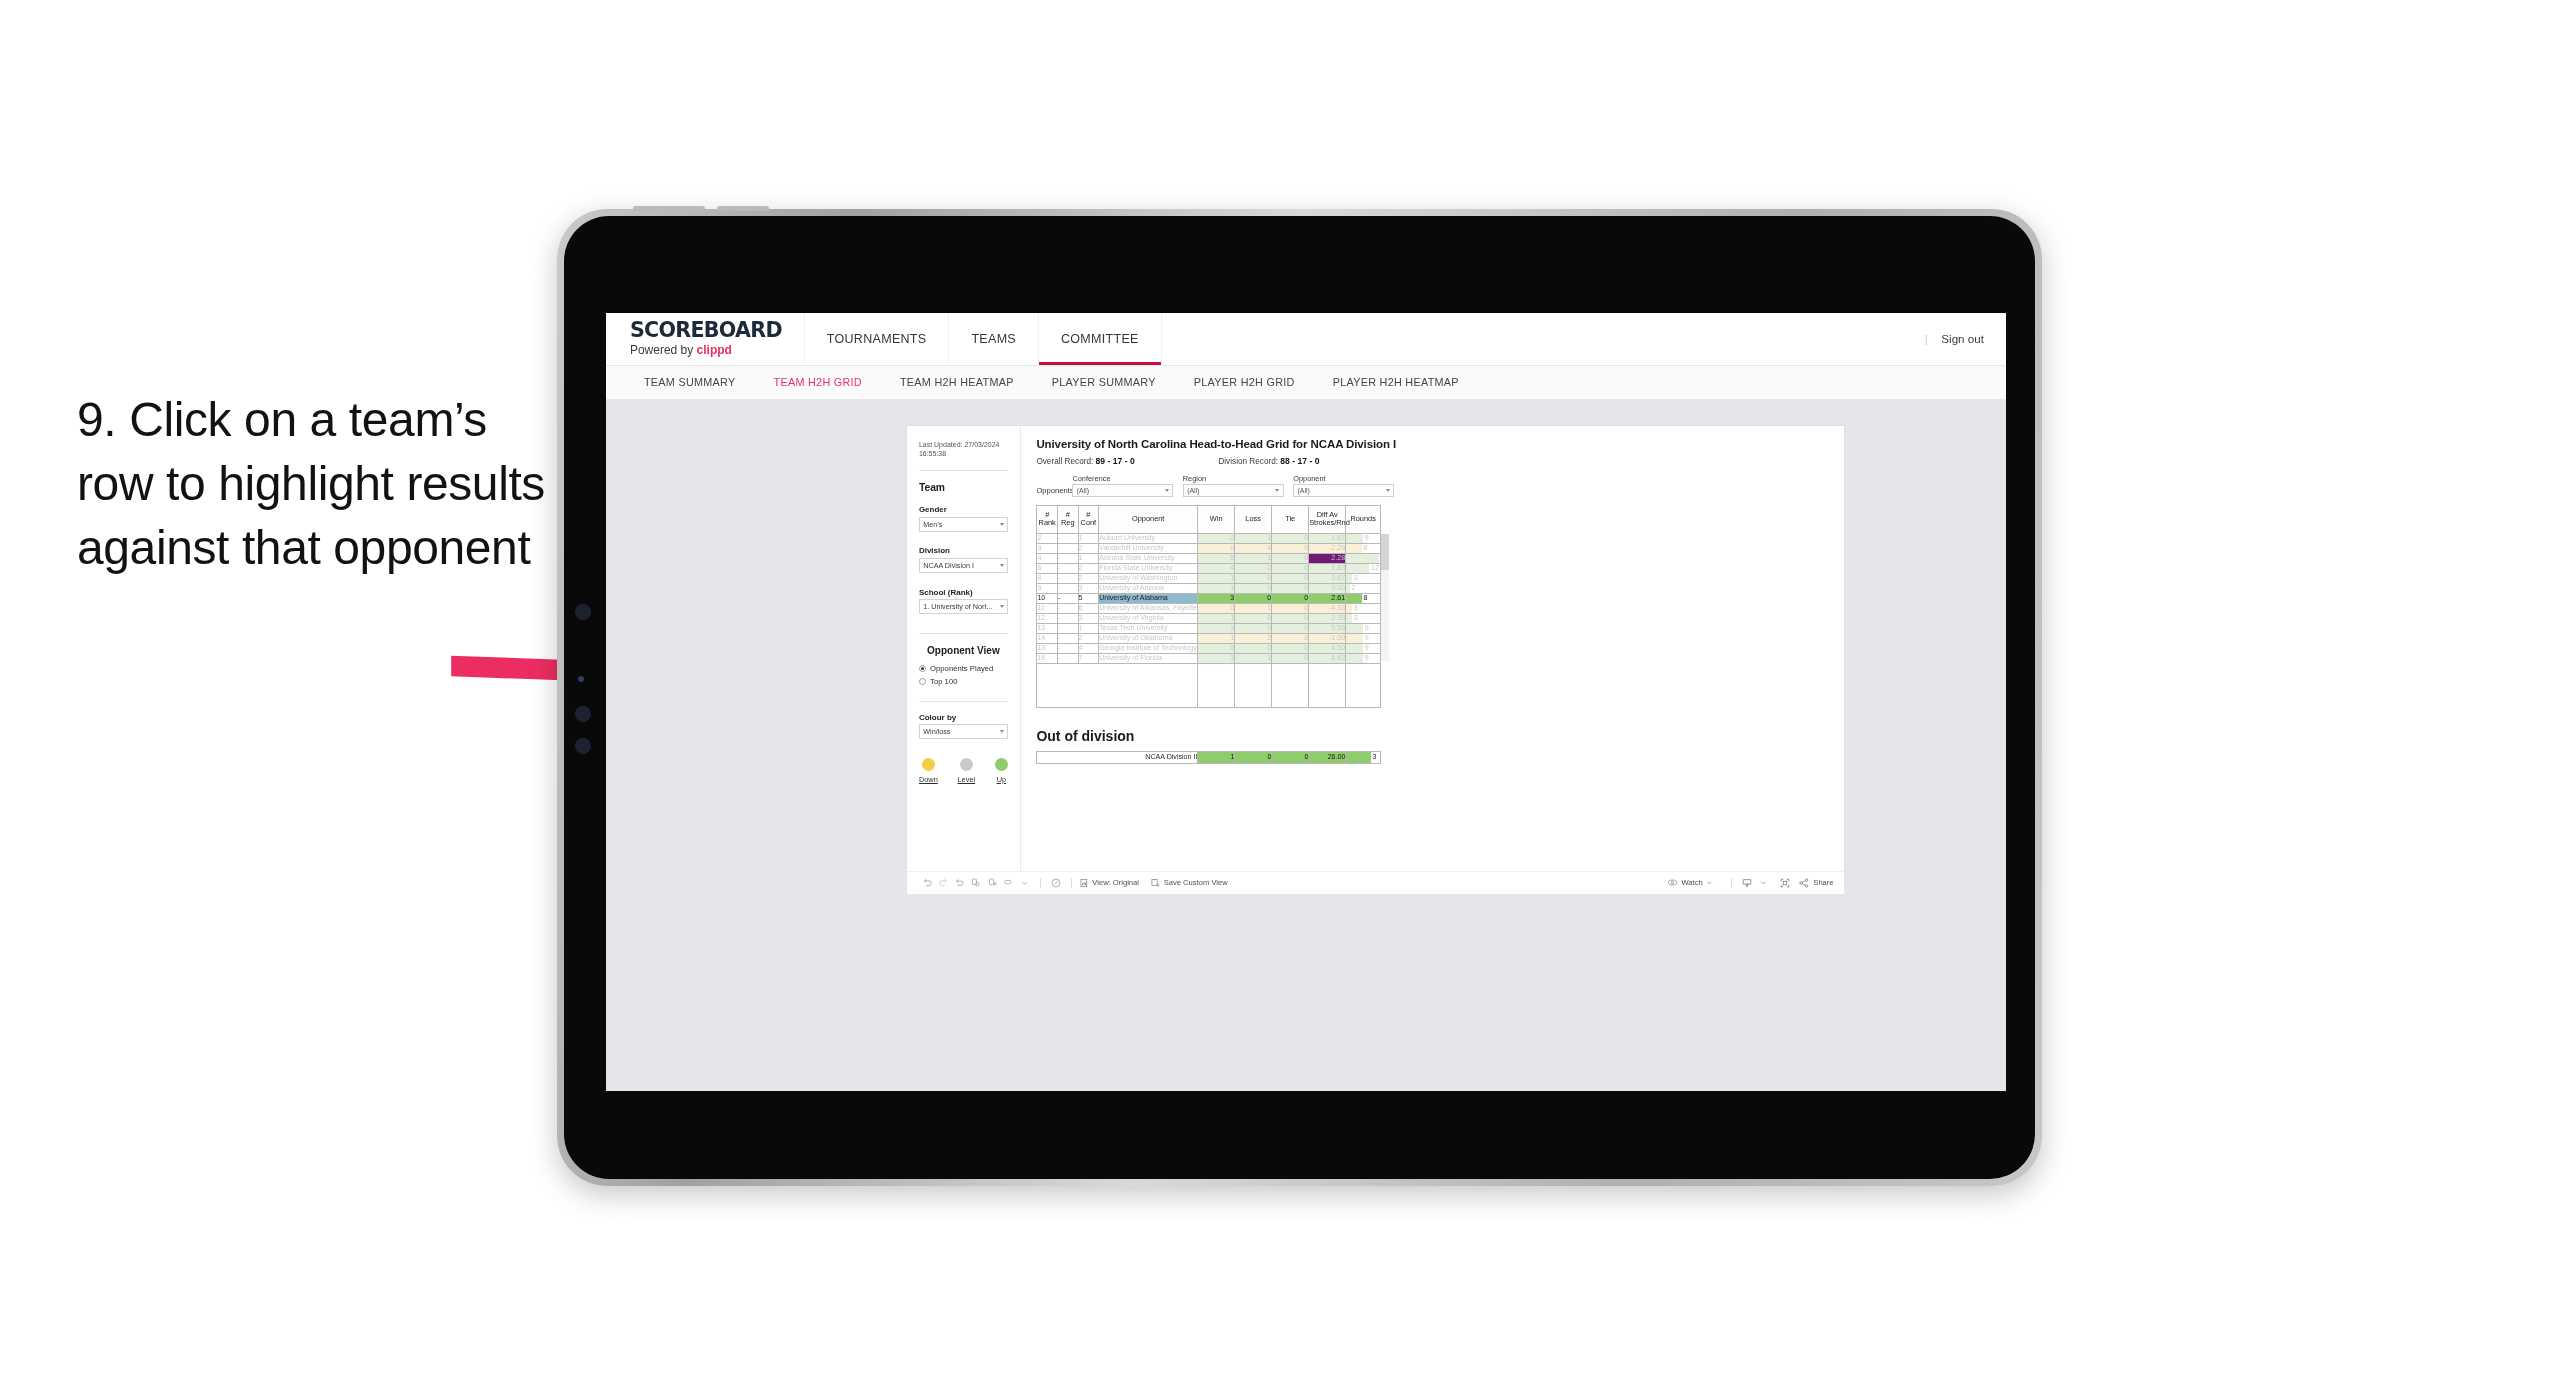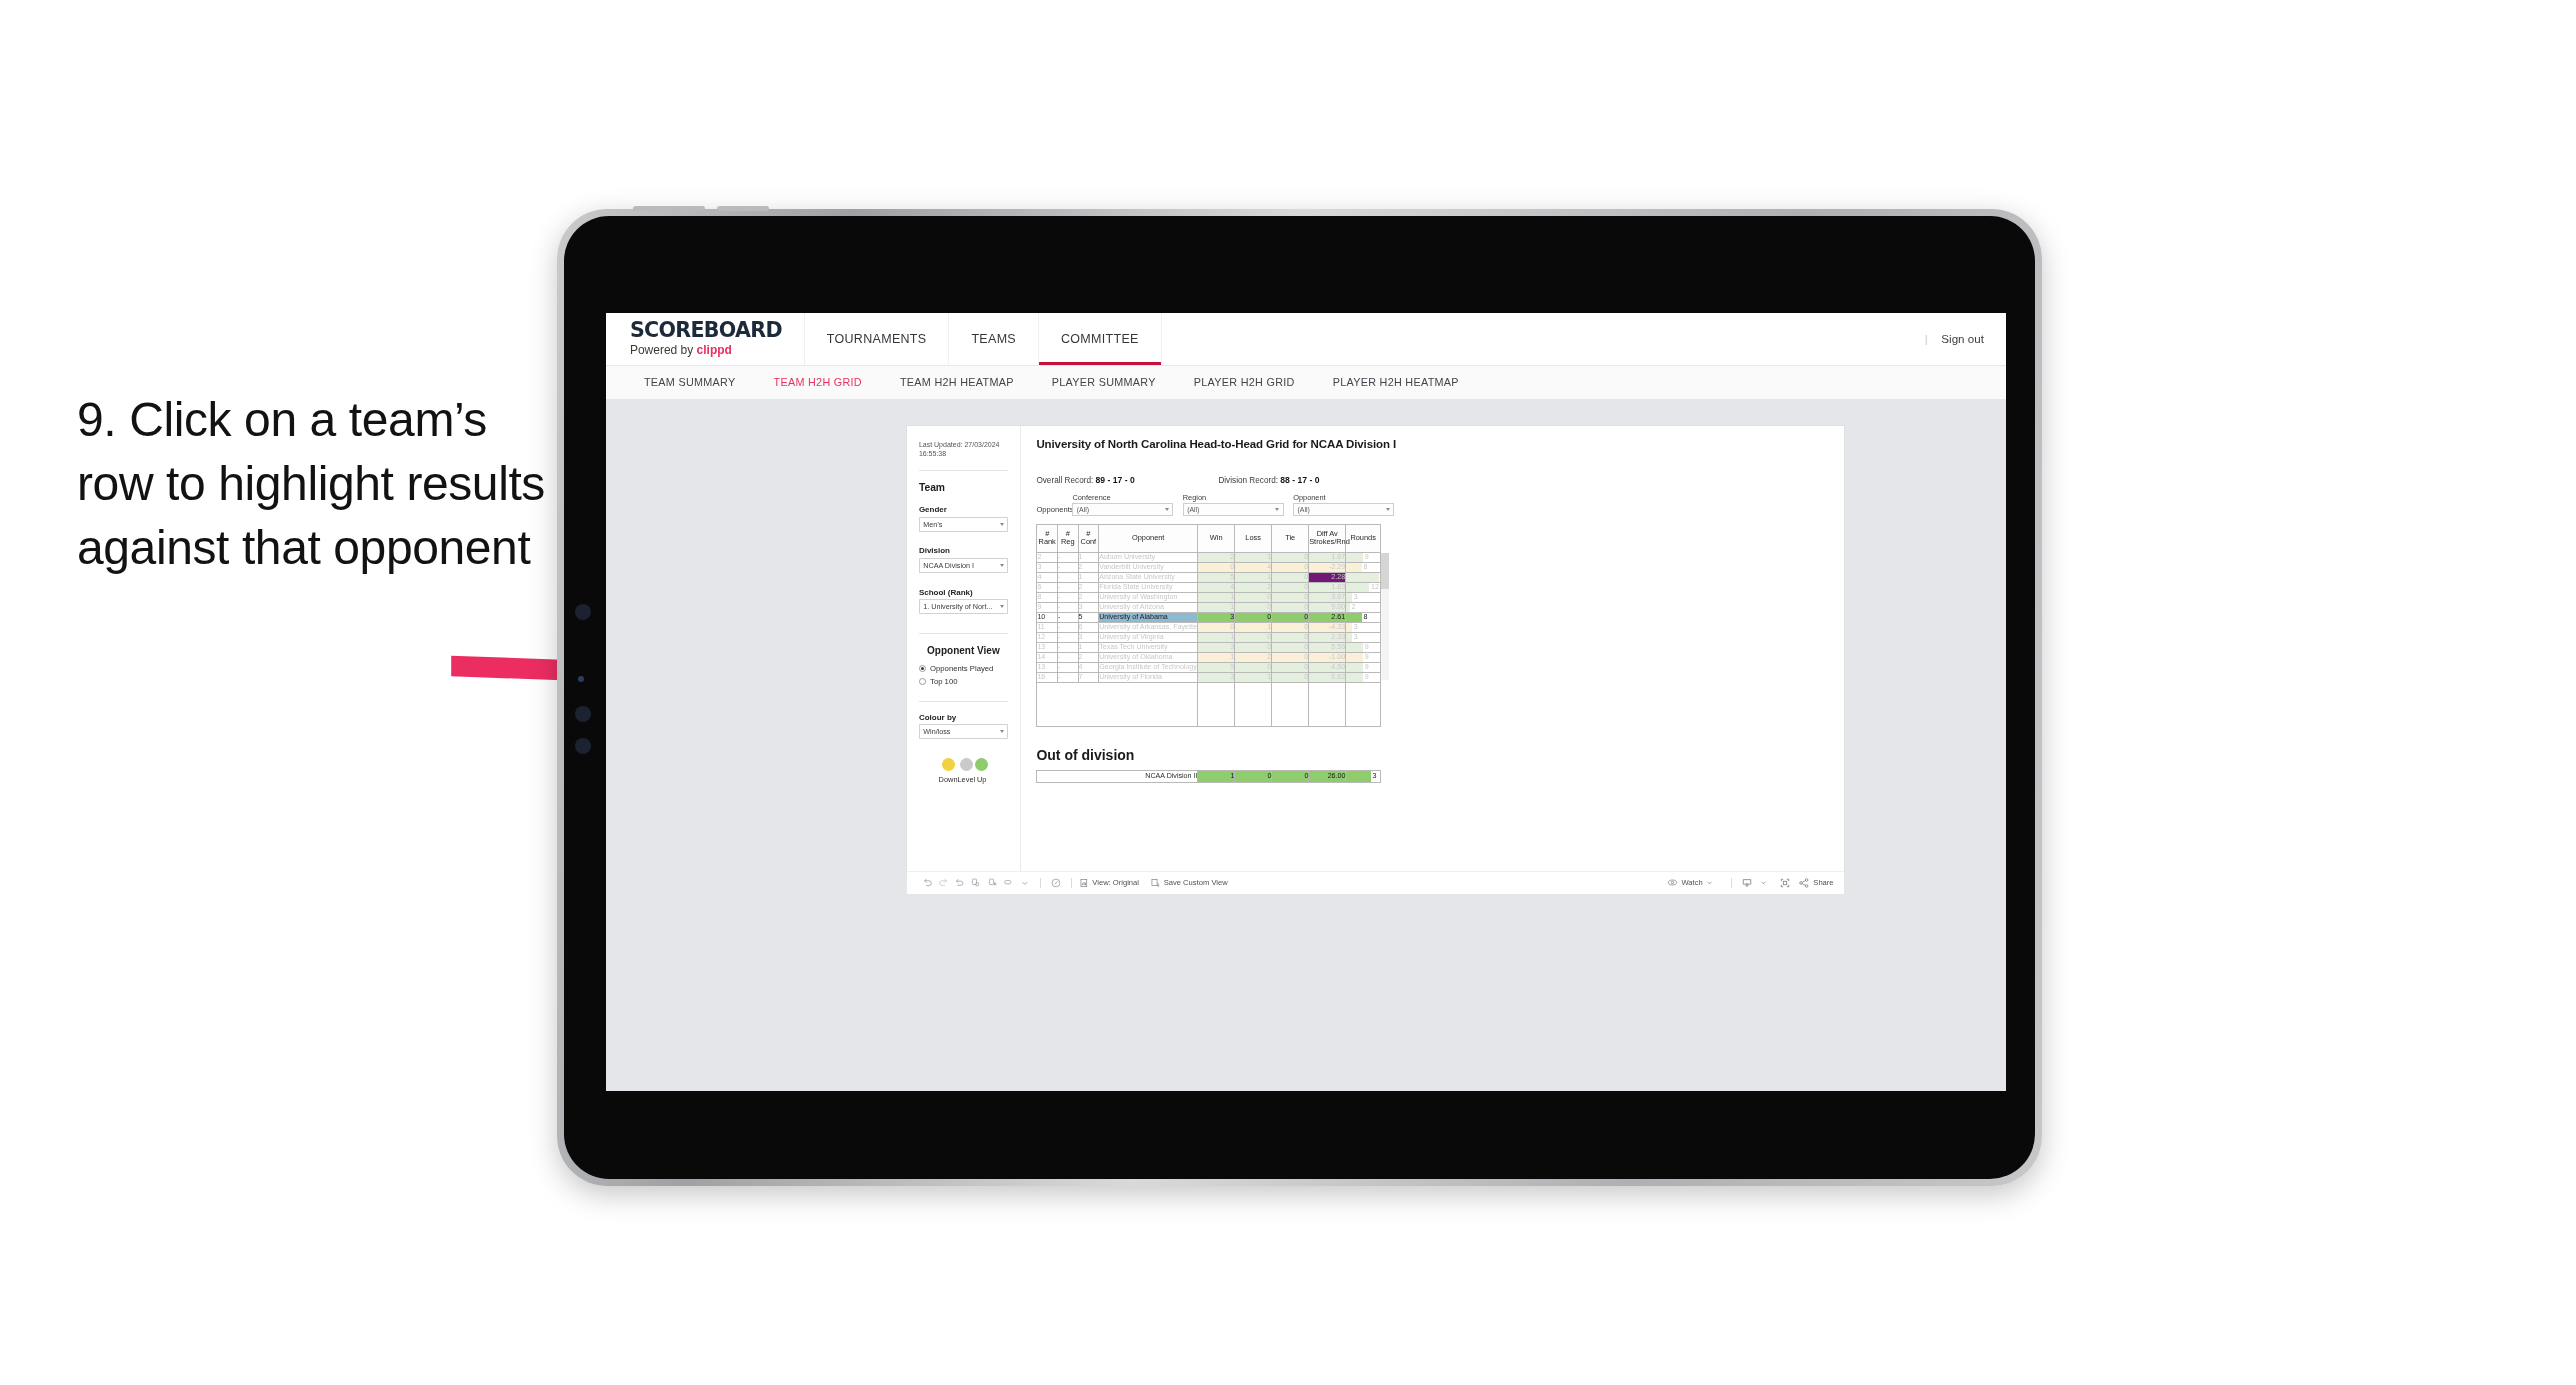--- a/index.html
+++ b/index.html
@@ -86,29 +86,29 @@
     display:flex;align-items:center;padding:0 3.4px;font-size:7.2px;color:#3a3a3a;
     justify-content:space-between;margin-bottom:14.6px;cursor:pointer;
   }
   .caret{width:0;height:0;border-left:2.6px solid transparent;border-right:2.6px solid transparent;
          border-top:3.4px solid #8b8b8b;}
   .radio-row{display:flex;align-items:center;gap:4.3px;margin-bottom:4.3px;font-size:7.7px;color:#2f2f2f;cursor:pointer;}
   .radio{width:6.9px;height:6.9px;border:0.9px solid #9a9a9a;border-radius:50%;background:#fff;
          display:flex;align-items:center;justify-content:center;box-sizing:border-box;}
   .radio.on::after{content:"";width:3.4px;height:3.4px;border-radius:50%;background:#3b3b3b;}
   .sec-title-center{text-align:center;font-size:10px;font-weight:bold;color:#1d1d1d;margin-bottom:7.7px;}
-  #legend{display:flex;justify-content:center;margin-top:19px;}
+  #legend{display:flex;justify-content:space-between;margin-top:19px;text-decoration:underline;}
   .leg{display:flex;flex-direction:column;align-items:center;gap:3.4px;}
   .dot{width:13px;height:13px;border-radius:50%;}
   .leg-label{font-size:7.4px;color:#2e2e2e;}
   
   #main{flex:1;padding:12px 15.5px 0 15.5px;box-sizing:border-box;position:relative;}
   #viz-title{font-size:11.5px;font-weight:bold;color:#1b1b1b;letter-spacing:-0.1px;}
   #records{display:flex;margin-top:6px;font-size:8.2px;color:#3b3b3b;}
-  #records .rec{margin-right:0;margin-top:19px;}
+  #records .rec{margin-right:0;}
   #rec1{width:182px;}
   #records b{color:#141414;font-weight:bold;font-size:8.6px;}
   #filters{margin-top:7.7px;display:flex;align-items:flex-end;gap:0;}
   #filters-label{font-size:7.6px;color:#383838;padding-bottom:2.6px;width:36px;}
   .filter-col{width:101px;margin-right:9.4px;}
   .filter-name{font-size:7.4px;color:#3a3a3a;margin-bottom:1.7px;}
   .filter-sel{
     height:11px;border:0.9px solid #cfcfcf;background:#fdfdfd;display:flex;align-items:center;
     justify-content:space-between;padding:0 3.4px;font-size:6.9px;color:#555;cursor:pointer;
   }

